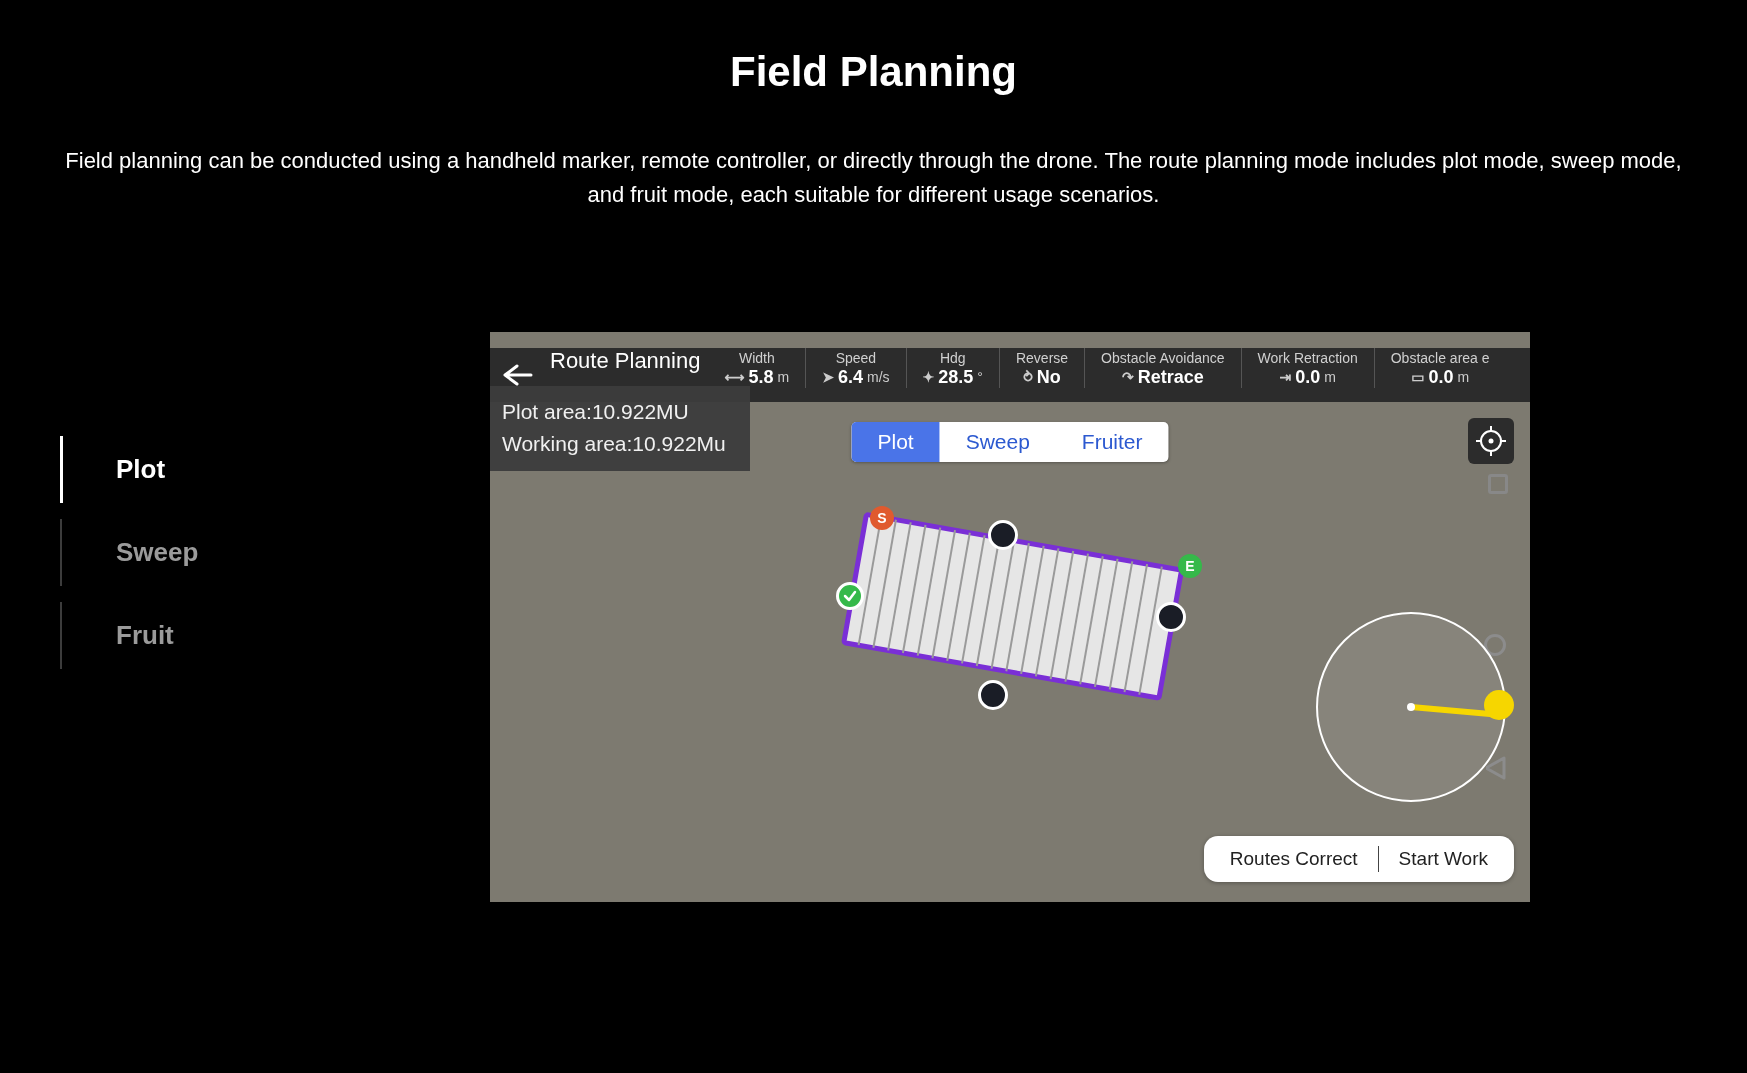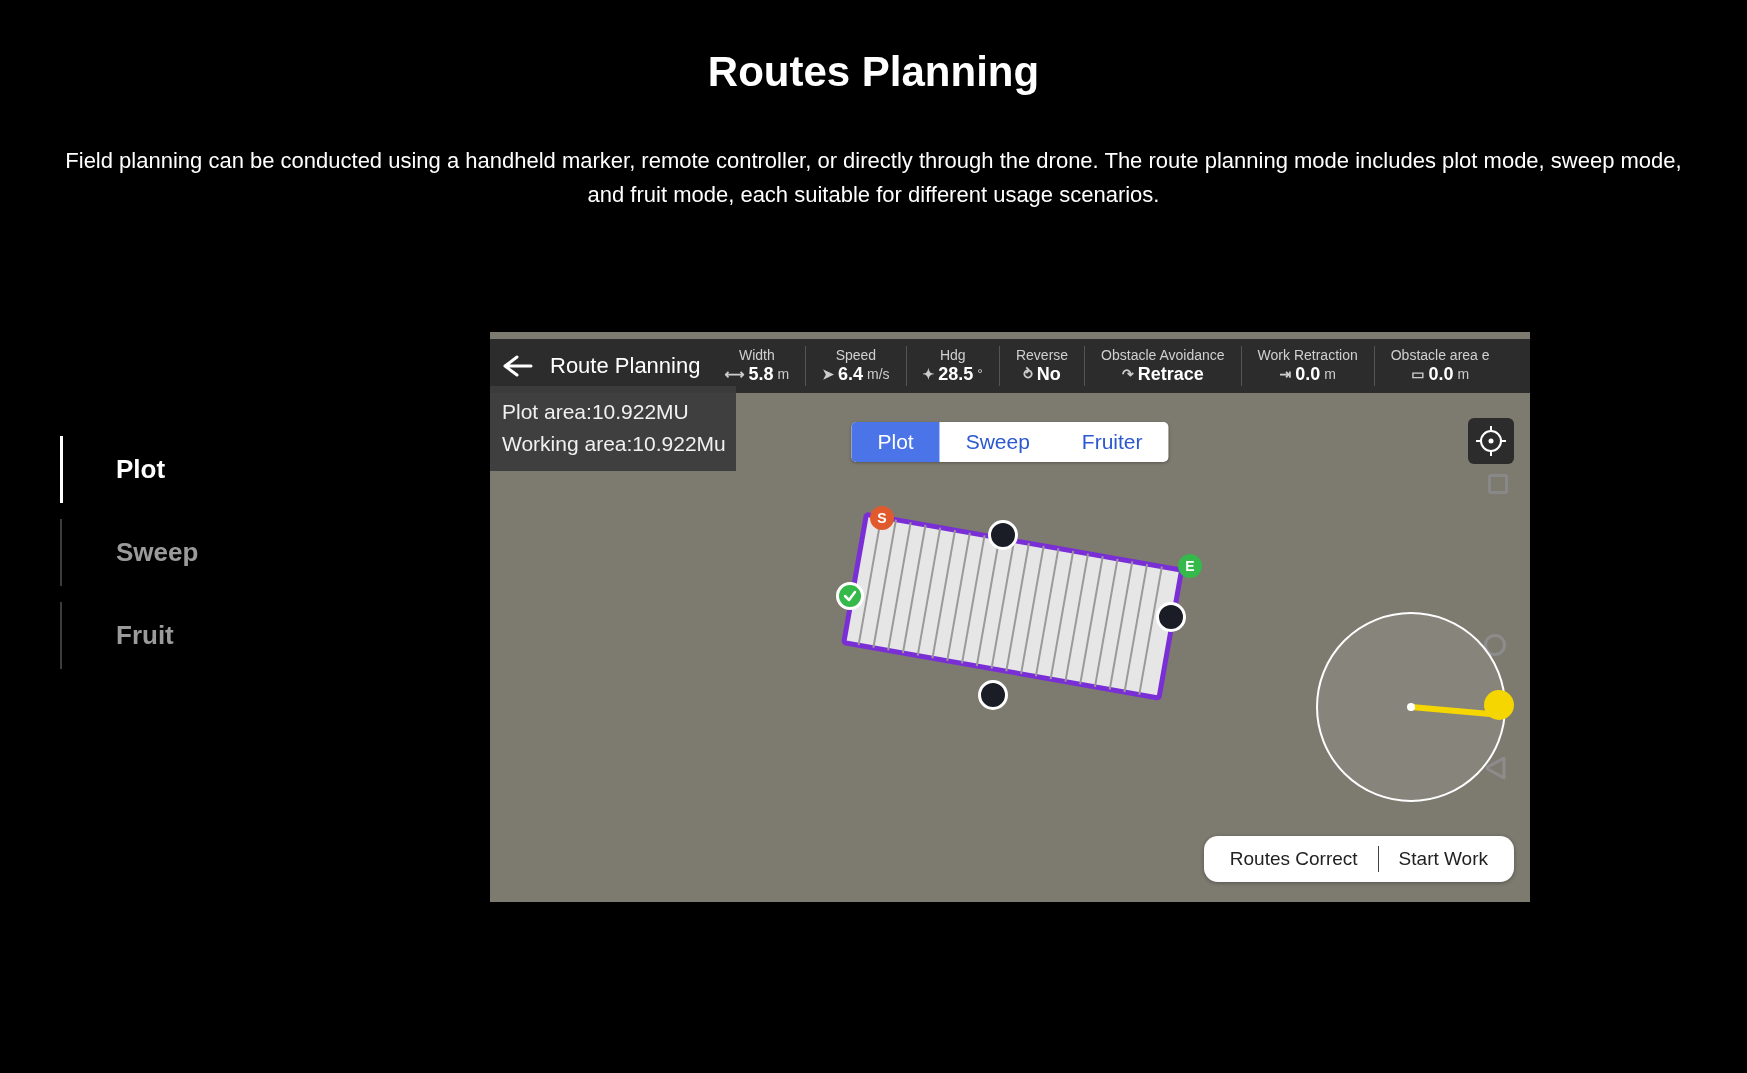--- a/index.html
+++ b/index.html
@@ -61,25 +61,25 @@
     width: 1040px;
     height: 570px;
     margin-left: 150px;
     background: #7d7a70;
     overflow: hidden;
   }
 
   
   .telebar {
     position: absolute;
-    top: 7px; left: 0; right: 0;
+    top: 16px; left: 0; right: 0;
     height: 54px;
     background: #2c2c2c;
     display: flex;
-    align-items: center;
+    align-items: flex-start;
     color: #fff;
     font-size: 16px;
   }
   .back-btn {
     width: 56px; height: 54px;
     display: flex; align-items: center; justify-content: center;
     cursor: pointer;
   }
   .route-label {
     font-size: 22px;
@@ -115,21 +115,21 @@
     gap: 4px;
   }
   .cell-val .unit { font-size: 14px; font-weight: 400; color: #ccc; }
   .cell-val .ico { font-size: 14px; color: #ccc; }
 
   
   .stats {
     position: absolute;
     top: 54px; left: 0;
     background: rgba(60,60,60,0.95);
-    padding: 10px 10px 12px 12px;
+    padding: 10px 24px 12px 12px;
     font-size: 21px;
     line-height: 1.5;
     color: #f0f0f0;
   }
 
   
   .mode-pill {
     position: absolute;
     top: 90px;
     left: 50%;
@@ -250,21 +250,21 @@
 
   .node { position: absolute; border-radius: 50%; }
   .node.dark { width: 30px; height: 30px; background: #1a1d26; border: 3px solid #fff; }
   .node.s { width: 24px; height: 24px; background: #e05a2e; color:#fff; font-size:14px; font-weight:700; display:flex;align-items:center;justify-content:center; }
   .node.e { width: 24px; height: 24px; background: #35b94a; color:#fff; font-size:14px; font-weight:700; display:flex;align-items:center;justify-content:center; }
   .node.chk { width: 28px; height: 28px; background: #35b94a; border:3px solid #fff; display:flex;align-items:center;justify-content:center; }
 </style>
 </head>
 <body>
 
-<h1 class="page-title">Routes Planning</h1>
+<h1 class="page-title">Field Planning</h1>
 <p class="page-desc">Field planning can be conducted using a handheld marker, remote controller, or directly through the drone. The route planning mode includes plot mode, sweep mode, and fruit mode, each suitable for different usage scenarios.</p>
 
 <div class="content">
   <div class="side-tabs">
     <div class="side-tab active">Plot</div>
     <div class="side-tab">Sweep</div>
     <div class="side-tab">Fruit</div>
   </div>
 
   <div class="shot">

